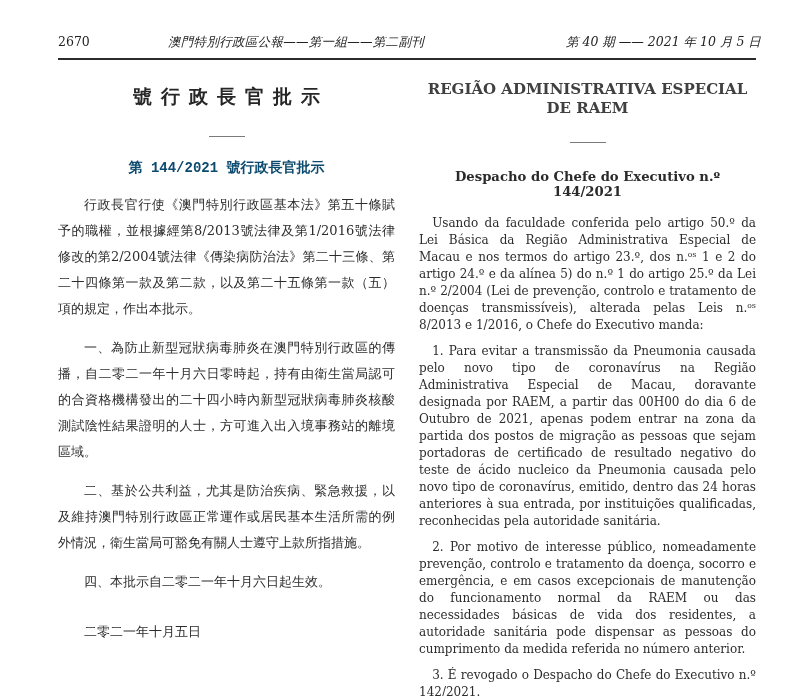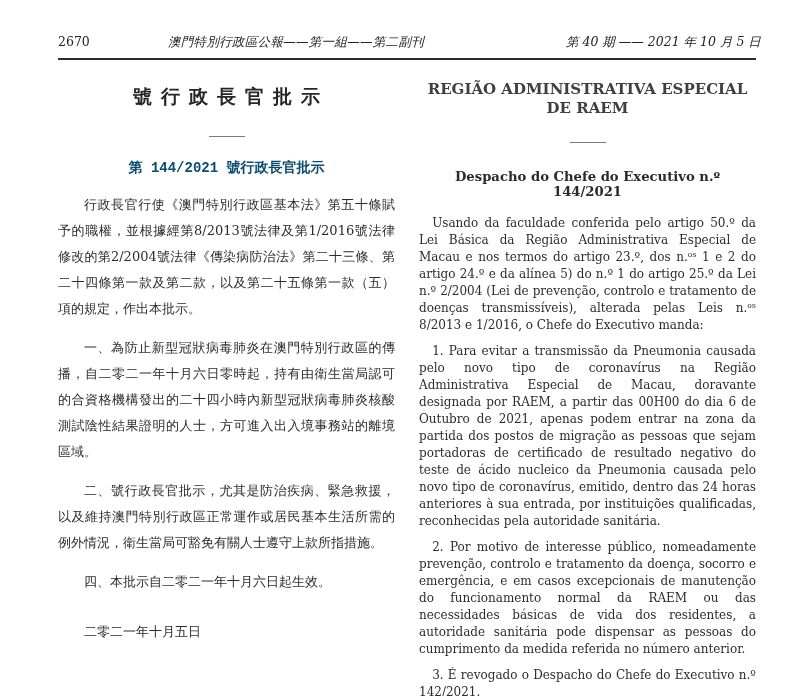--- a/index.html
+++ b/index.html
@@ -115,21 +115,21 @@
 
   <div class="cols">
 
     <section class="col col-cn">
       <h1 class="cn-region">號行政長官批示</h1>
       <div class="divider"></div>
       <h2 class="cn-doc-title">第 144/2021 號行政長官批示</h2>
 
       <p class="cn-p first">行政長官行使《澳門特別行政區基本法》第五十條賦予的職權，並根據經第8/2013號法律及第1/2016號法律修改的第2/2004號法律《傳染病防治法》第二十三條、第二十四條第一款及第二款，以及第二十五條第一款（五）項的規定，作出本批示。</p>
       <p class="cn-p">一、為防止新型冠狀病毒肺炎在澳門特別行政區的傳播，自二零二一年十月六日零時起，持有由衛生當局認可的合資格機構發出的二十四小時內新型冠狀病毒肺炎核酸測試陰性結果證明的人士，方可進入出入境事務站的離境區域。</p>
-      <p class="cn-p">二、號行政長官批示，尤其是防治疾病、緊急救援，以及維持澳門特別行政區正常運作或居民基本生活所需的例外情況，衛生當局可豁免有關人士遵守上款所指措施。</p>
+      <p class="cn-p">二、基於公共利益，尤其是防治疾病、緊急救援，以及維持澳門特別行政區正常運作或居民基本生活所需的例外情況，衛生當局可豁免有關人士遵守上款所指措施。</p>
       <p class="cn-p">四、本批示自二零二一年十月六日起生效。</p>
 
       <p class="cn-date">二零二一年十月五日</p>
 
     </section>
 
     <section class="col col-pt">
       <h1 class="pt-region">
         <span>REGIÃO ADMINISTRATIVA ESPECIAL</span>
         <span>DE RAEM</span>

